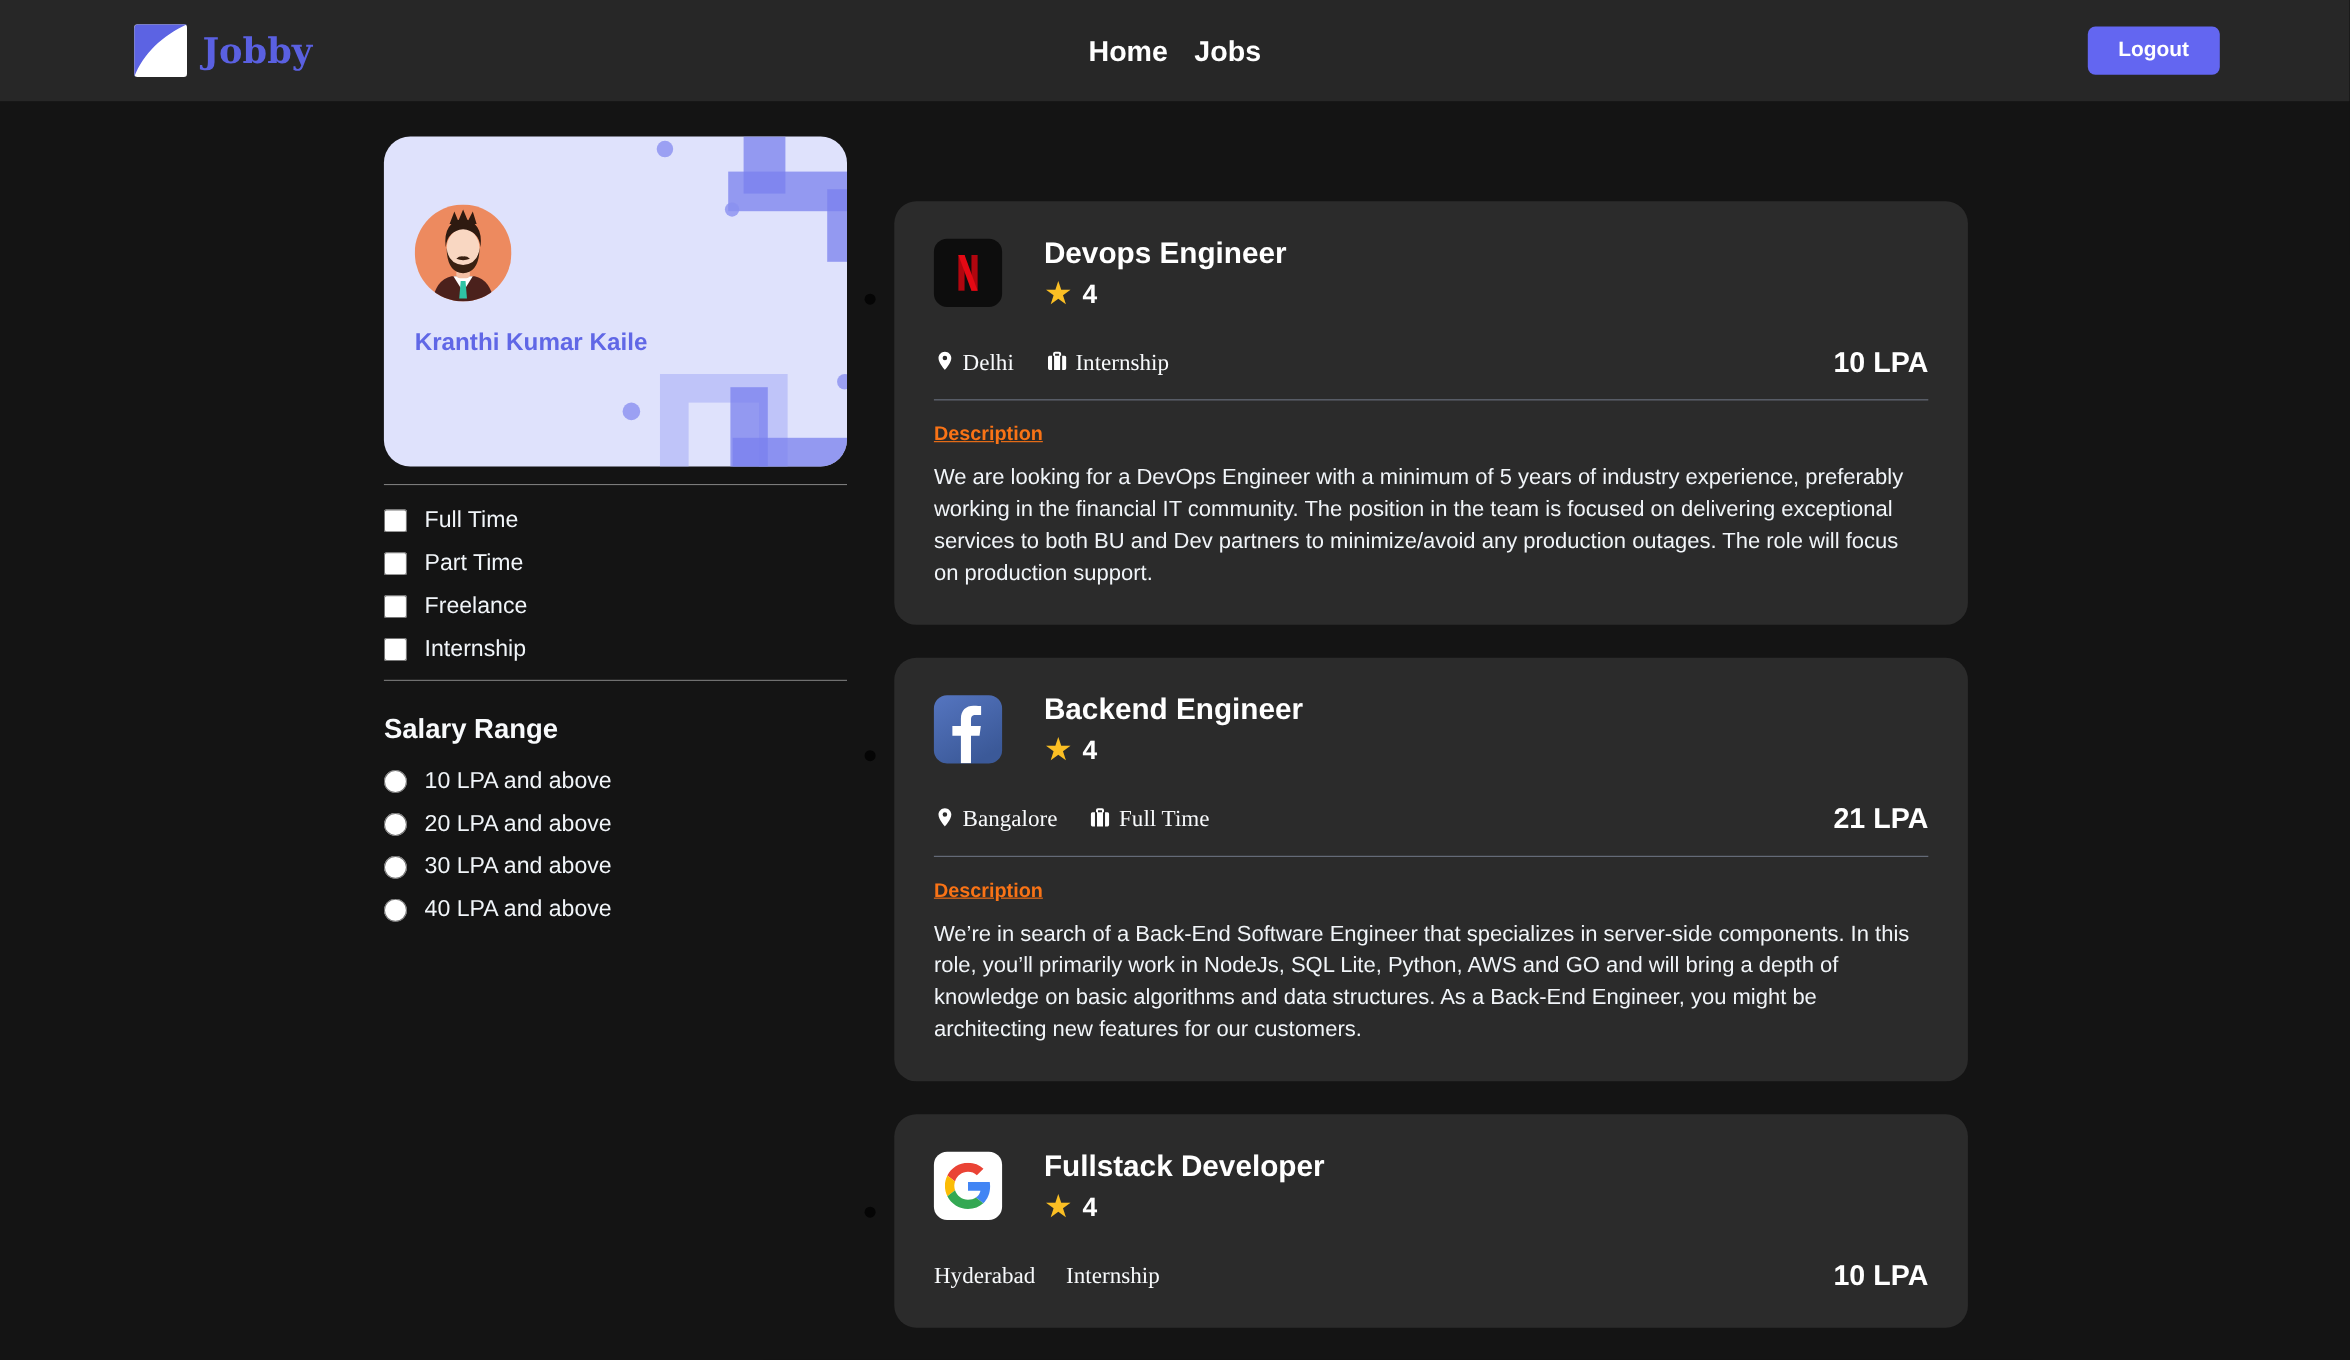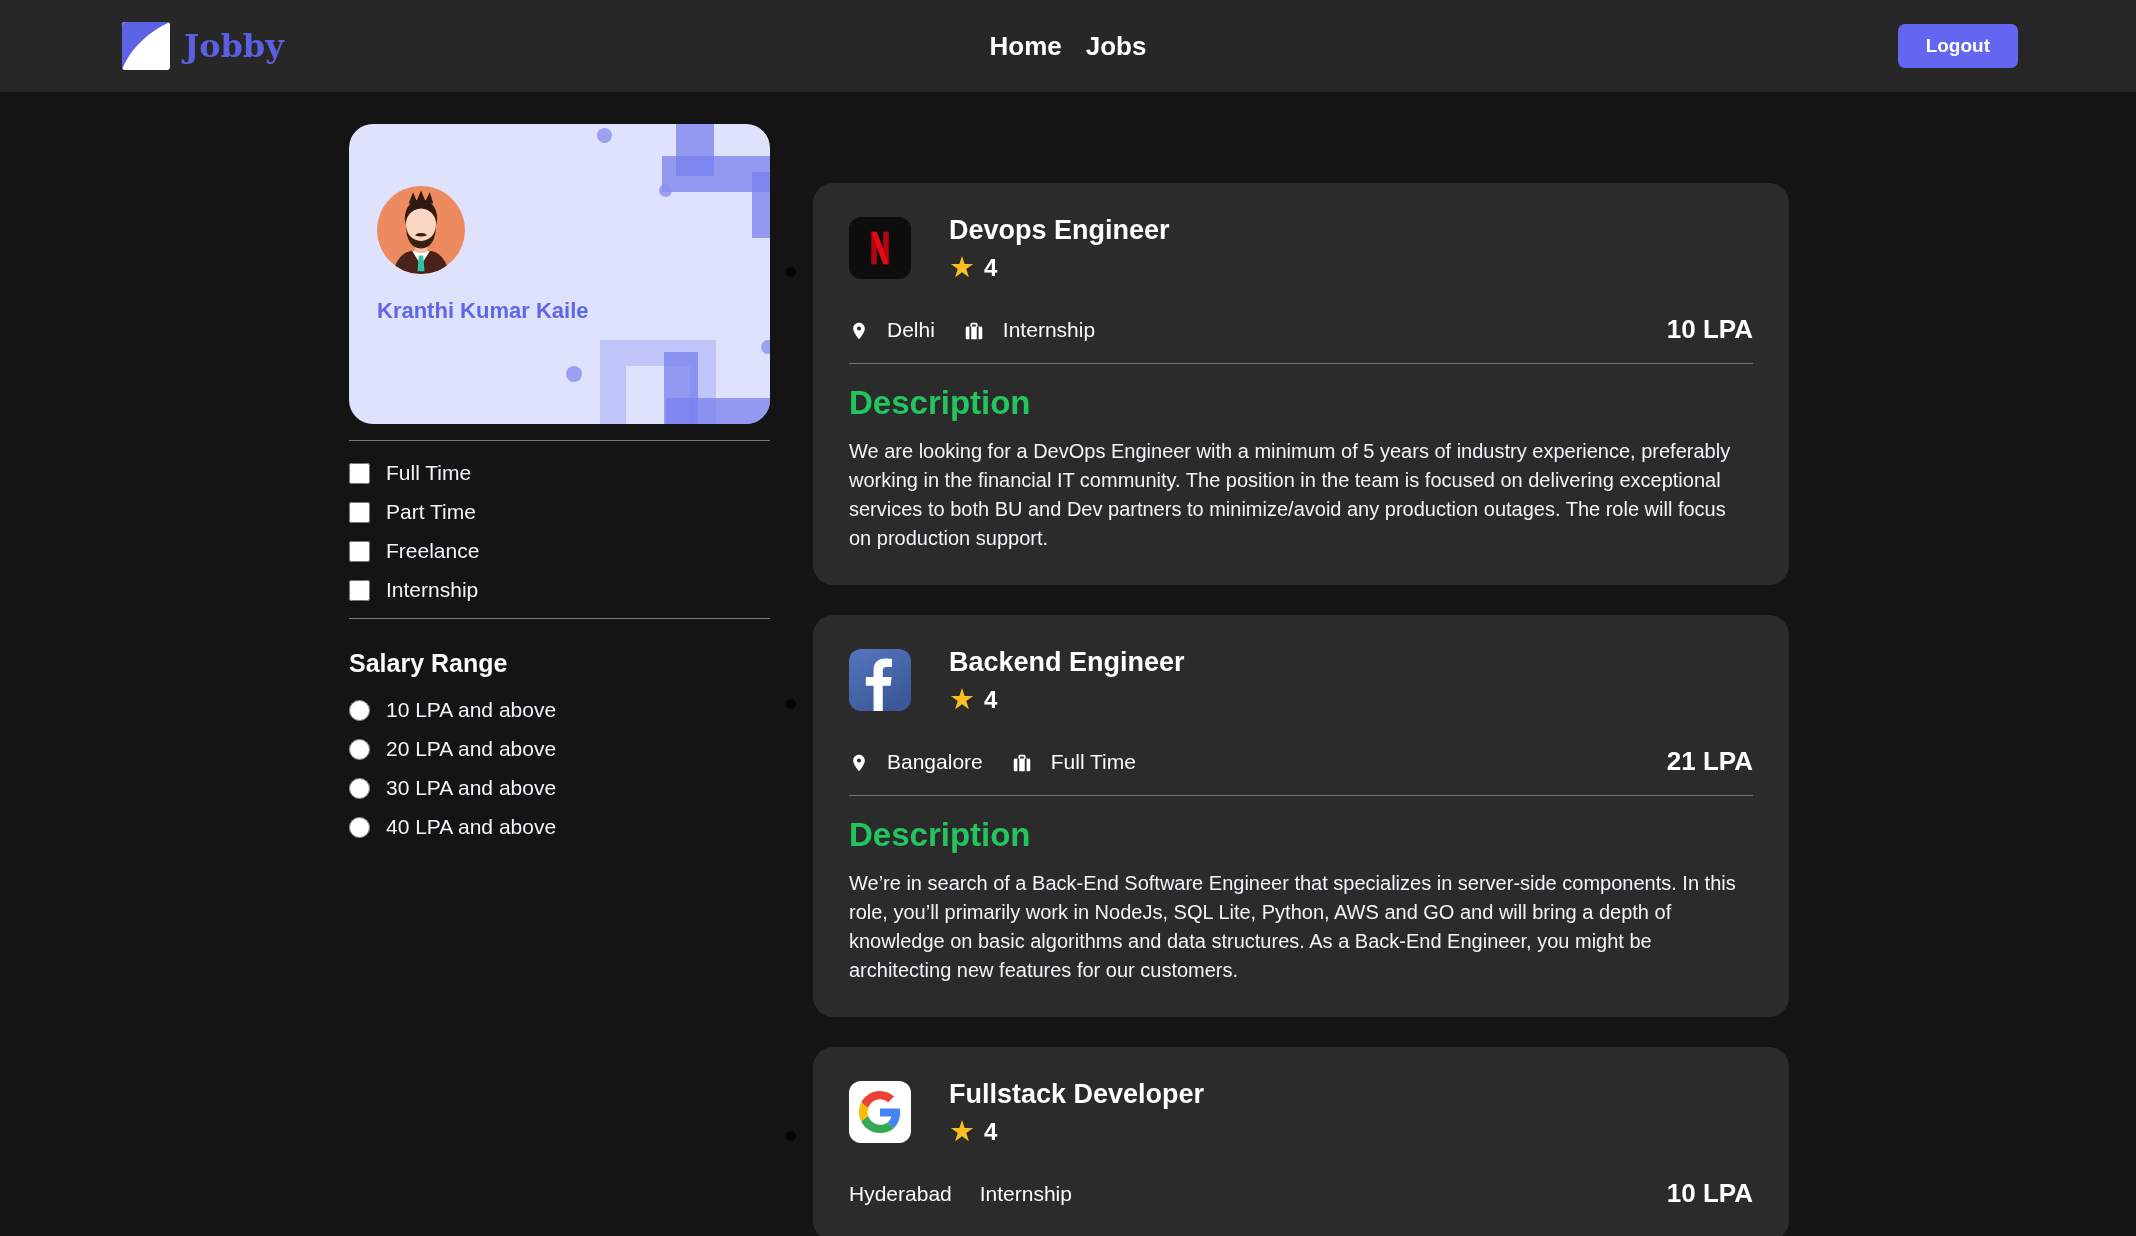--- a/index.html
+++ b/index.html
@@ -53,25 +53,25 @@
   .company-logo { width:62px; height:62px; border-radius:12px; flex-shrink:0; position:relative; overflow:hidden; display:flex; align-items:center; justify-content:center; }
   .logo-netflix { background:#0d0d0d; }
   .logo-facebook { background:linear-gradient(150deg,#5575c0 0%,#3b5998 85%); }
   .logo-google { background:#ffffff; }
   .job-title { font-size:27px; font-weight:700; color:#fff; margin-top:2px; }
   .rating-row { display:flex; align-items:center; gap:9px; margin-top:7px; }
   .star-icon { color:#fbbf24; font-size:29px; line-height:1; }
   .rating-val { font-size:24px; font-weight:600; color:#fff; }
 
   .meta-row { display:flex; align-items:center; margin-top:32px; }
-  .meta-item { display:flex; align-items:flex-end; gap:18px; margin-right:28px; }
+  .meta-item { display:flex; align-items:flex-start; gap:6px; margin-right:28px;font-family:Liberation Serif, serif; }
   .meta-text { font-size:21px; color:#f8fafc; }
   .package { margin-left:auto; font-size:26px; font-weight:700; color:#fff; }
   .card-sep { border:none; border-top:1px solid #6b7280; margin:18px 0 20px; }
-  .desc-title { font-size:33px; font-weight:700; color:#22c55e; }
+  .desc-title { font-size:18px; font-weight:700; color:#f97316;text-decoration:underline; }
   .desc-text { margin-top:15px; font-size:20px; line-height:1.45; color:#f1f5f9; }
 </style>
 </head>
 <body>
 
 <div class="header">
   <div class="logo-group">
     <svg class="logo-icon" viewBox="0 0 48 48">
       <rect x="0" y="0" width="48" height="48" rx="3" fill="#ffffff"></rect>
       <path d="M48 0 L4 0 Q0 0 0 4 L0 48 C8 27 26 10 48 0 Z" fill="#5c63e3"></path>

